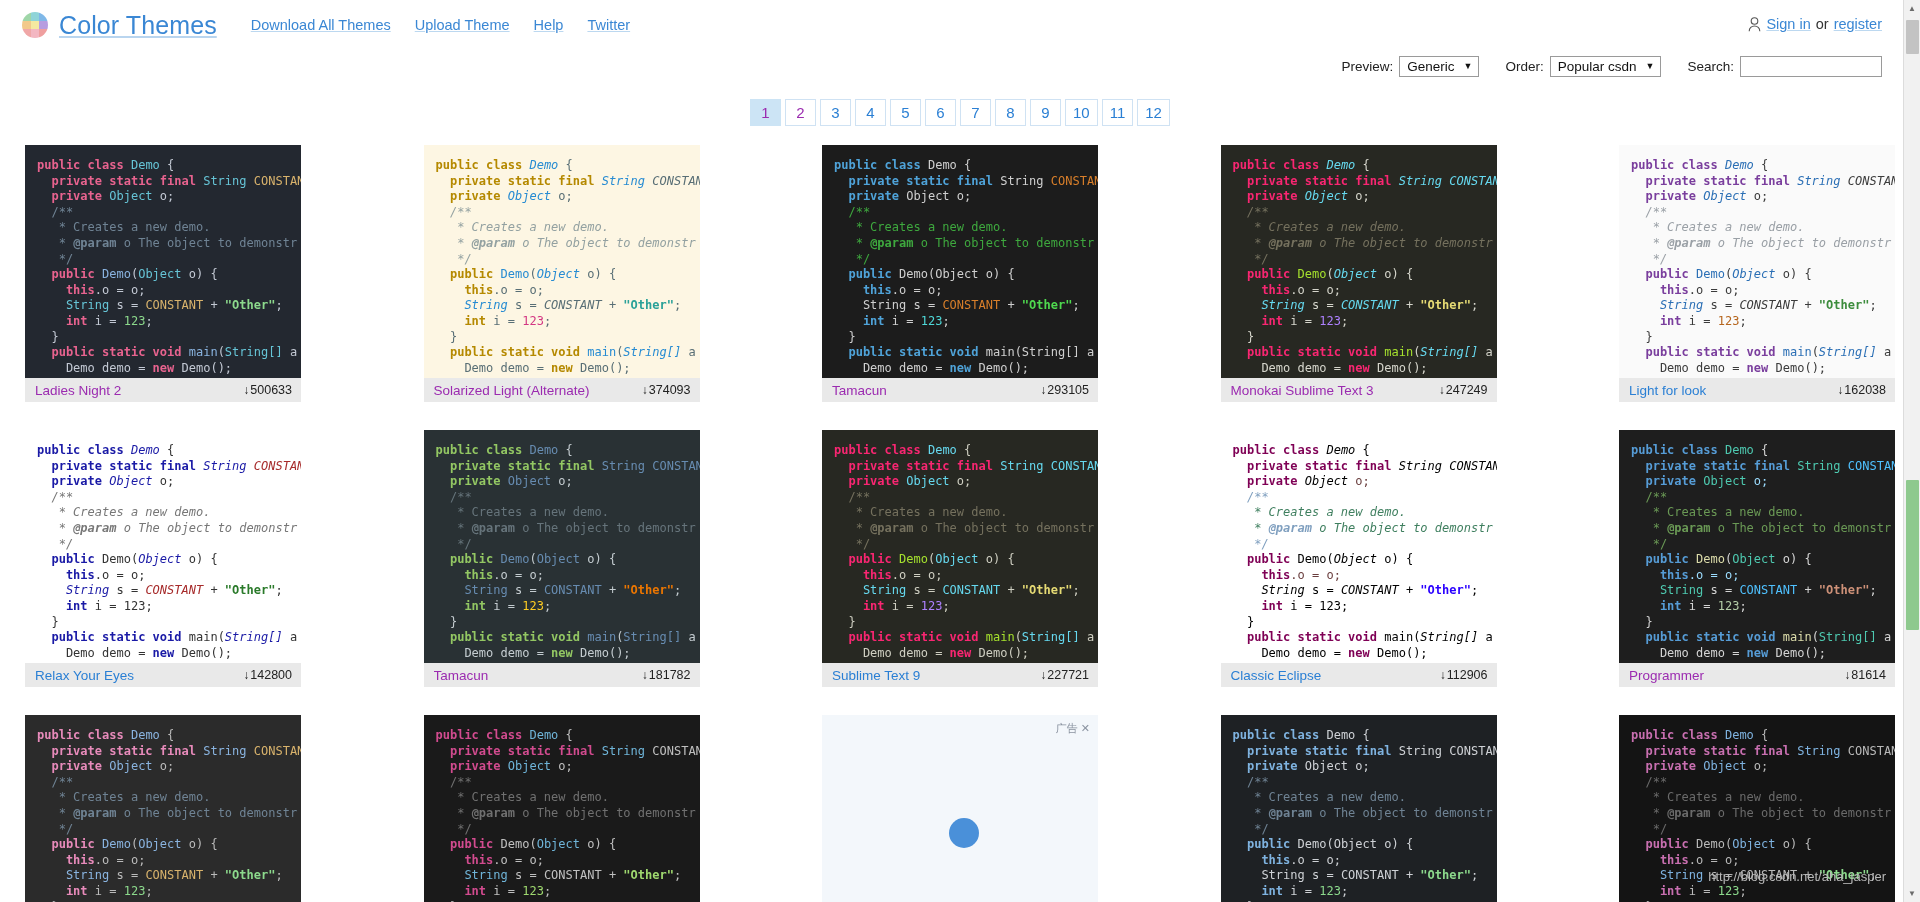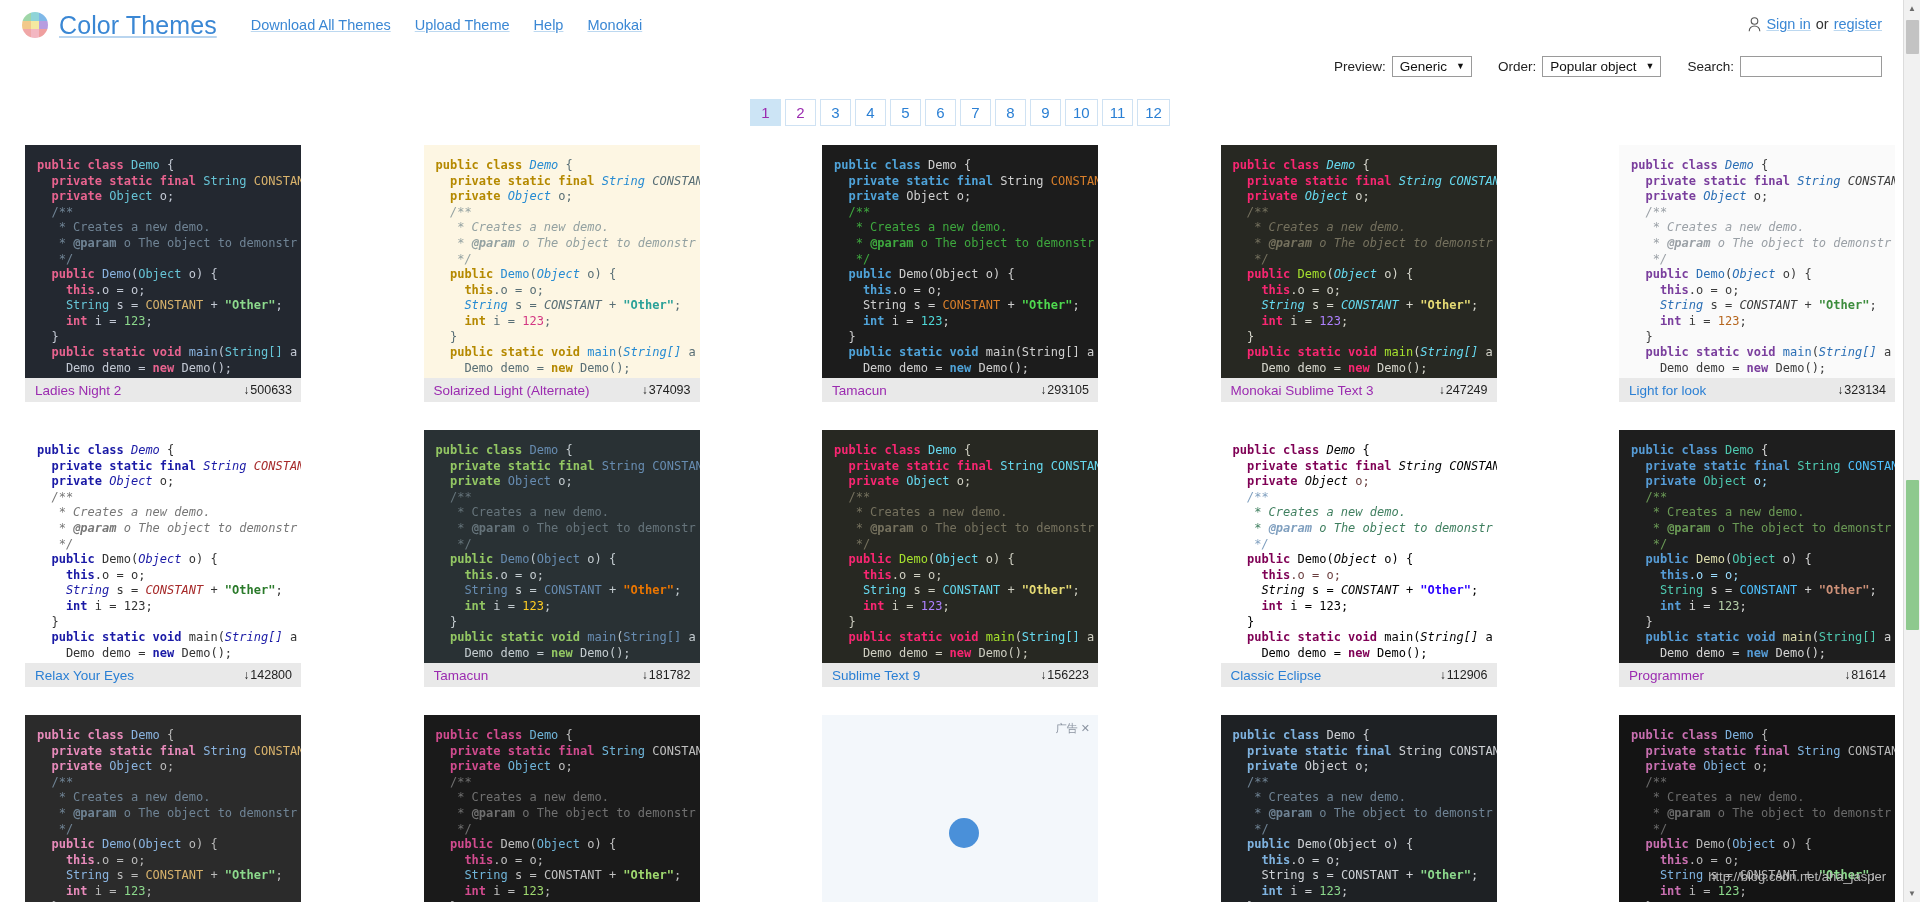--- a/index.html
+++ b/index.html
@@ -208,21 +208,21 @@
     <i style="background:#f0a7a7"></i>
       <i style="background:#f3b7c2"></i>
       <i style="background:#ef9f9f"></i>
   </div>
   <a class="brand">Color Themes</a>
 
   <div class="nav">
     <a>Download All Themes</a>
     <a>Upload Theme</a>
     <a>Help</a>
-    <a>Monokai</a>
+    <a>Twitter</a>
   </div>
 
   <div class="account">
     <svg class="person-icon" viewBox="0 0 13 15">
       <circle cx="6.5" cy="4" r="3.3" fill="none" stroke="#555" stroke-width="1.1"></circle>
       <path d="M1.2 14.2c0-3 2.4-5.2 5.3-5.2s5.3 2.2 5.3 5.2" fill="none" stroke="#555" stroke-width="1.1"></path>
     </svg>
     <a>Sign in</a>
     <span class="sep">or</span>
     <a>register</a>
@@ -233,21 +233,21 @@
   <div class="ctl">
     <span>Preview:</span>
     <div class="select-box">
       <span>Generic</span>
       <span class="caret">▼</span>
     </div>
   </div>
   <div class="ctl">
     <span>Order:</span>
     <div class="select-box">
-      <span>Popular object</span>
+      <span>Popular csdn</span>
       <span class="caret">▼</span>
     </div>
   </div>
   <div class="ctl">
     <span>Search:</span>
     <input class="search-input" type="text" value="" style="">
   </div>
 </div>
 
 <div class="pagination">
@@ -370,21 +370,21 @@
 <span style="color:#7a3e9d;font-weight:bold;">    this</span><span style="color:#3b3b3b;">.o = o;</span>
 <span style="color:#2b6fb5;font-style:italic;">    String</span><span style="color:#3b3b3b;"> s = </span><span style="color:#3b3b3b;font-style:italic;">CONSTANT</span><span style="color:#3b3b3b;"> + </span><span style="color:#3c8c3c;font-weight:bold;">"Other"</span><span style="color:#3b3b3b;">;</span>
 <span style="color:#7a3e9d;font-weight:bold;">    int</span><span style="color:#3b3b3b;"> i = </span><span style="color:#b5651d;">123</span><span style="color:#3b3b3b;">;</span>
 <span style="color:#3b3b3b;">  }</span>
 <span style="color:#7a3e9d;font-weight:bold;">  public static void </span><span style="color:#2b6fb5;">main</span><span style="color:#3b3b3b;">(</span><span style="color:#2b6fb5;font-style:italic;">String[]</span><span style="color:#3b3b3b;"> a</span>
 <span style="color:#3b3b3b;">    Demo demo = </span><span style="color:#7a3e9d;font-weight:bold;">new</span><span style="color:#3b3b3b;"> Demo();</span></div>
       <div class="label-bar">
         <a class="theme-name unvisited">Light for look</a>
         <span class="dl">
           <span class="arr">↓</span>
-          <span>323134</span>
+          <span>162038</span>
         </span>
       </div>
     </div>
     <div class="card">
       <div class="preview" style="background: rgb(255, 255, 255); color: rgb(51, 51, 51);"><span style="color:#1a1aa6;font-weight:bold;">public class</span><span style="color:#1a1aa6;font-style:italic;"> Demo</span><span style="color:#333333;"> {</span>
 <span style="color:#1a1aa6;font-weight:bold;">  private static final </span><span style="color:#1a1aa6;font-style:italic;">String</span><span style="color:#a62a2a;font-style:italic;"> CONSTAN</span>
 <span style="color:#1a1aa6;font-weight:bold;">  private </span><span style="color:#1a1aa6;font-style:italic;">Object</span><span style="color:#333333;"> o;</span>
 <span style="color:#777777;font-style:italic;">  /**</span>
 <span style="color:#777777;font-style:italic;">   * Creates a new demo.</span>
 <span style="color:#777777;font-style:italic;">   * </span><span style="color:#777777;font-style:italic;font-weight:bold;">@param</span><span style="color:#777777;font-style:italic;"> o The object to demonstr</span>
@@ -439,21 +439,21 @@
 <span style="color:#f92672;font-weight:bold;">    this</span><span style="color:#cfcfc2;">.o = o;</span>
 <span style="color:#66d9ef;">    String</span><span style="color:#cfcfc2;"> s = </span><span style="color:#66d9ef;">CONSTANT</span><span style="color:#cfcfc2;"> + </span><span style="color:#e6db74;font-weight:bold;">"Other"</span><span style="color:#cfcfc2;">;</span>
 <span style="color:#f92672;font-weight:bold;">    int</span><span style="color:#cfcfc2;"> i = </span><span style="color:#ae81ff;">123</span><span style="color:#cfcfc2;">;</span>
 <span style="color:#cfcfc2;">  }</span>
 <span style="color:#f92672;font-weight:bold;">  public static void </span><span style="color:#a6e22e;">main</span><span style="color:#cfcfc2;">(</span><span style="color:#66d9ef;">String[]</span><span style="color:#cfcfc2;"> a</span>
 <span style="color:#cfcfc2;">    Demo demo = </span><span style="color:#f92672;font-weight:bold;">new</span><span style="color:#cfcfc2;"> Demo();</span></div>
       <div class="label-bar">
         <a class="theme-name unvisited">Sublime Text 9</a>
         <span class="dl">
           <span class="arr">↓</span>
-          <span>156223</span>
+          <span>227721</span>
         </span>
       </div>
     </div>
     <div class="card">
       <div class="preview" style="background: rgb(255, 255, 255); color: rgb(0, 0, 0);"><span style="color:#7f0055;font-weight:bold;">public class</span><span style="color:#000000;font-style:italic;"> Demo</span><span style="color:#000000;"> {</span>
 <span style="color:#7f0055;font-weight:bold;">  private static final </span><span style="color:#000000;font-style:italic;">String</span><span style="color:#000000;font-style:italic;"> CONSTAN</span>
 <span style="color:#7f0055;font-weight:bold;">  private </span><span style="color:#000000;font-style:italic;">Object</span><span style="color:#6a3e3e;"> o;</span>
 <span style="color:#7f9fbf;font-style:italic;">  /**</span>
 <span style="color:#3f7f5f;font-style:italic;">   * Creates a new demo.</span>
 <span style="color:#3f7f5f;font-style:italic;">   * </span><span style="color:#7f9fbf;font-style:italic;font-weight:bold;">@param</span><span style="color:#3f7f5f;font-style:italic;"> o The object to demonstr</span>

